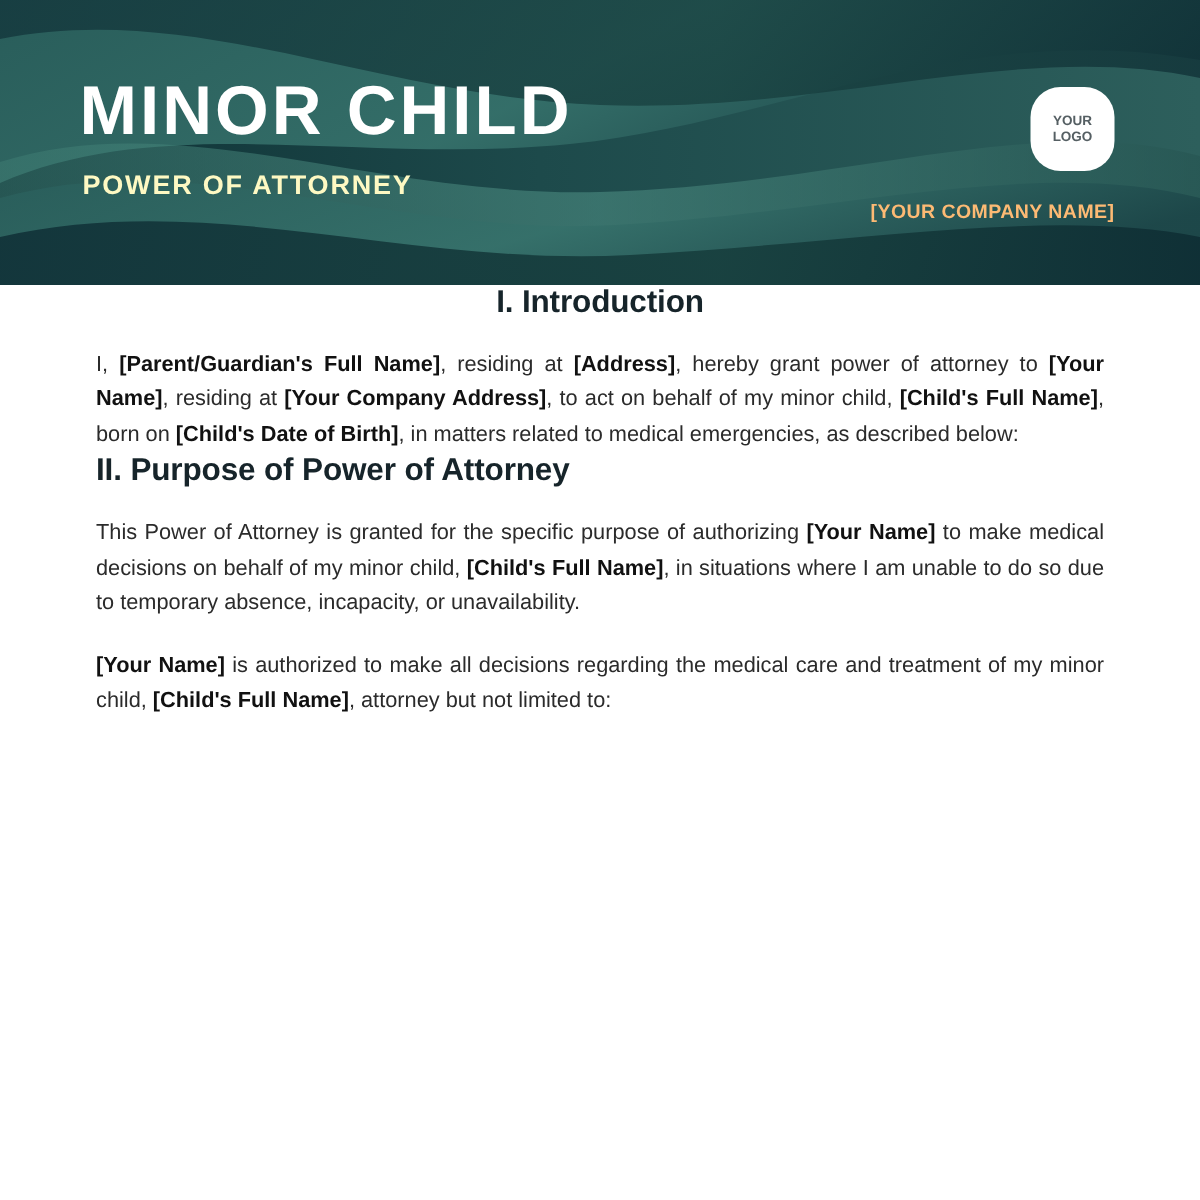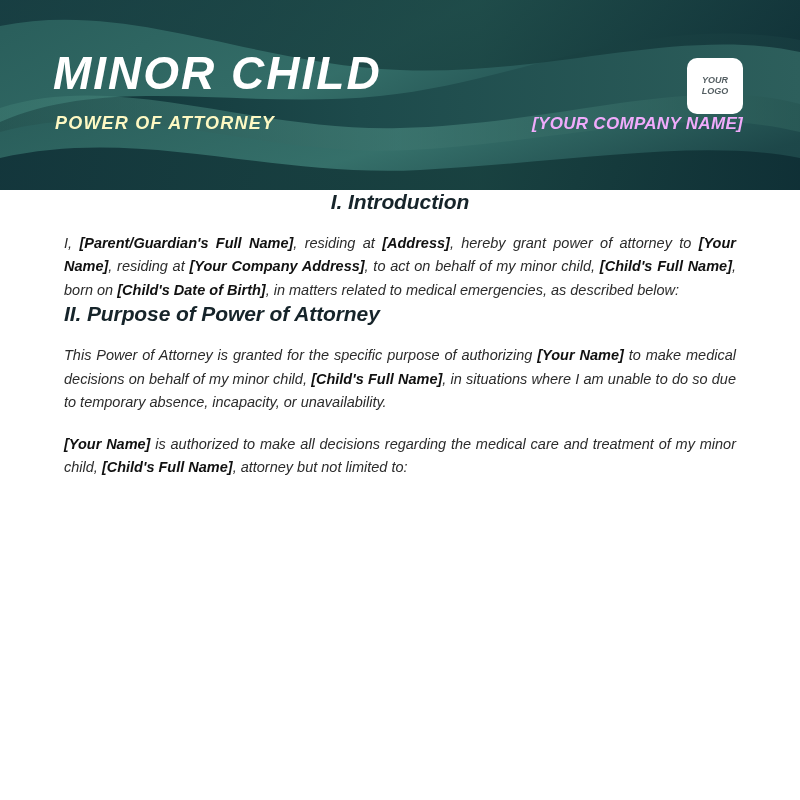--- a/index.html
+++ b/index.html
@@ -12,21 +12,20 @@
     background: #ffffff;
     font-family: "Liberation Sans", sans-serif;
     overflow: hidden;
   }
   .page {
     position: relative;
     width: 800px;
     height: 800px;
     background: #ffffff;
     overflow: hidden;
-    font-style: italic;
   }
 
   
   .banner {
     position: relative;
     width: 800px;
     height: 190px;
     overflow: hidden;
     background: #2b5b57;
   }
@@ -60,39 +59,39 @@
     font-weight: bold;
     color: #fef9c3;
     letter-spacing: 1.2px;
   }
   .logo-box {
     position: absolute;
     right: 57px;
     top: 58px;
     width: 56px;
     height: 56px;
-    border-radius: 10px;
+    border-radius: 20px;
     background: #ffffff;
     display: flex;
     flex-direction: column;
     align-items: center;
     justify-content: center;
     color: #555f63;
     font-size: 9px;
     font-weight: bold;
     line-height: 1.25;
     text-align: center;
   }
   .company-name {
     position: absolute;
     right: 57px;
-    top: 114px;
-    font-size: 17px;
+    top: 133px;
+    font-size: 13px;
     font-weight: bold;
-    color: #f0abfc;
+    color: #fdba74;
     letter-spacing: 0.3px;
   }
 
   
   .doc {
     position: relative;
     padding: 0 64px;
     box-sizing: border-box;
     width: 800px;
   }

